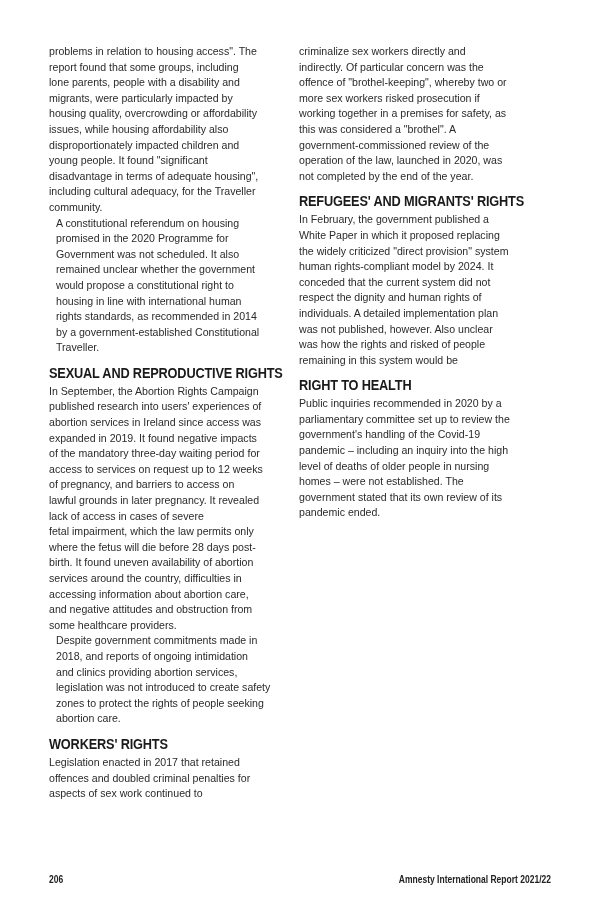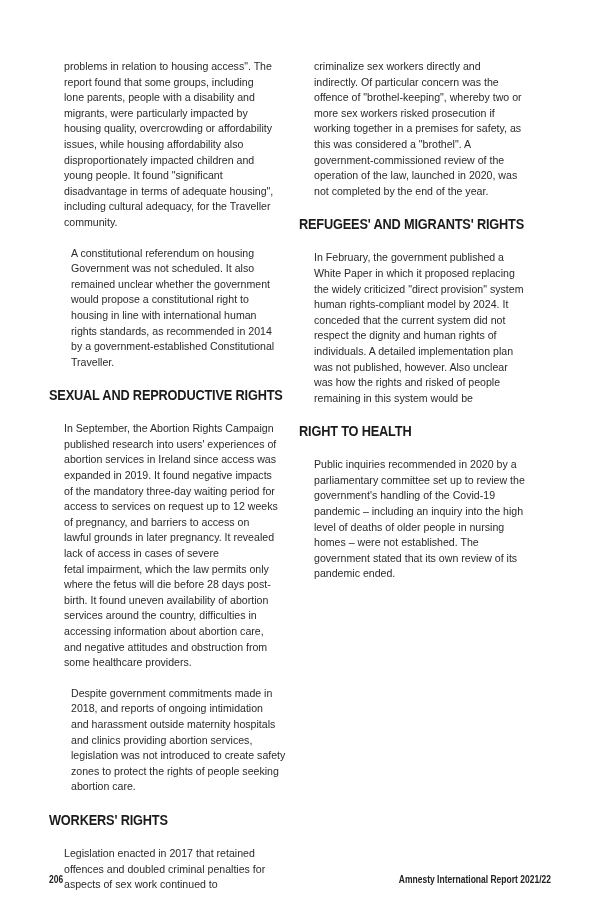--- a/index.html
+++ b/index.html
@@ -1,21 +1,21 @@
 <!DOCTYPE html>
 <html><head>
 <meta charset="utf-8">
 <style>
   html, body { margin: 0; padding: 0; background: #ffffff; }
   body { width: 600px; height: 921px; position: relative; overflow: hidden;
          font-family: "Liberation Sans", "DejaVu Sans", sans-serif; color: #2a2a2a; }
   .col { position: absolute; top: 44px; width: 236px; font-size: 10.6px; line-height: 15.6px; }
   .col-left { left: 49px; }
   .col-right { left: 299px; }
-  .col p { margin: 15px; }
+  .col p { margin: 0; }
   .col p.indent { text-indent: 7px; }
   .col h2 { margin: 7px 0 0 0; font-family: "Liberation Sans", sans-serif; font-weight: bold;
             font-size: 14.5px; line-height: 21px; letter-spacing: -0.2px; color: #1a1a1a;
             transform: scaleX(0.88); transform-origin: left center; white-space: nowrap; }
   .line { display: block; white-space: nowrap; }
   .footer { position: absolute; top: 874px; font-size: 10px; font-weight: bold; color: #222;
             transform: scaleX(0.85); }
   .footer-left { left: 49px; transform-origin: left center; }
   .footer-right { right: 49px; transform-origin: right center; }
 </style>
@@ -31,20 +31,21 @@
       <span class="line">housing quality, overcrowding or affordability</span>
       <span class="line">issues, while housing affordability also</span>
       <span class="line">disproportionately impacted children and</span>
       <span class="line">young people. It found "significant</span>
       <span class="line">disadvantage in terms of adequate housing",</span>
       <span class="line">including cultural adequacy, for the Traveller</span>
       <span class="line">community.</span>
     </p>
   <p class="indent">
       <span class="line">A constitutional referendum on housing</span>
+      <span class="line">promised in the 2020 Programme for</span>
       <span class="line">Government was not scheduled. It also</span>
       <span class="line">remained unclear whether the government</span>
       <span class="line">would propose a constitutional right to</span>
       <span class="line">housing in line with international human</span>
       <span class="line">rights standards, as recommended in 2014</span>
       <span class="line">by a government-established Constitutional</span>
       <span class="line">Traveller.</span>
     </p>
   <h2>SEXUAL AND REPRODUCTIVE RIGHTS</h2>
   <p>
@@ -61,21 +62,20 @@
       <span class="line">where the fetus will die before 28 days post-</span>
       <span class="line">birth. It found uneven availability of abortion</span>
       <span class="line">services around the country, difficulties in</span>
       <span class="line">accessing information about abortion care,</span>
       <span class="line">and negative attitudes and obstruction from</span>
       <span class="line">some healthcare providers.</span>
     </p>
   <p class="indent">
       <span class="line">Despite government commitments made in</span>
       <span class="line">2018, and reports of ongoing intimidation</span>
-      <span class="line">and harassment outside maternity hospitals</span>
       <span class="line">and clinics providing abortion services,</span>
       <span class="line">legislation was not introduced to create safety</span>
       <span class="line">zones to protect the rights of people seeking</span>
       <span class="line">abortion care.</span>
     </p>
   <h2>WORKERS' RIGHTS</h2>
   <p>
       <span class="line">Legislation enacted in 2017 that retained</span>
       <span class="line">offences and doubled criminal penalties for</span>
       <span class="line">aspects of sex work continued to</span>

